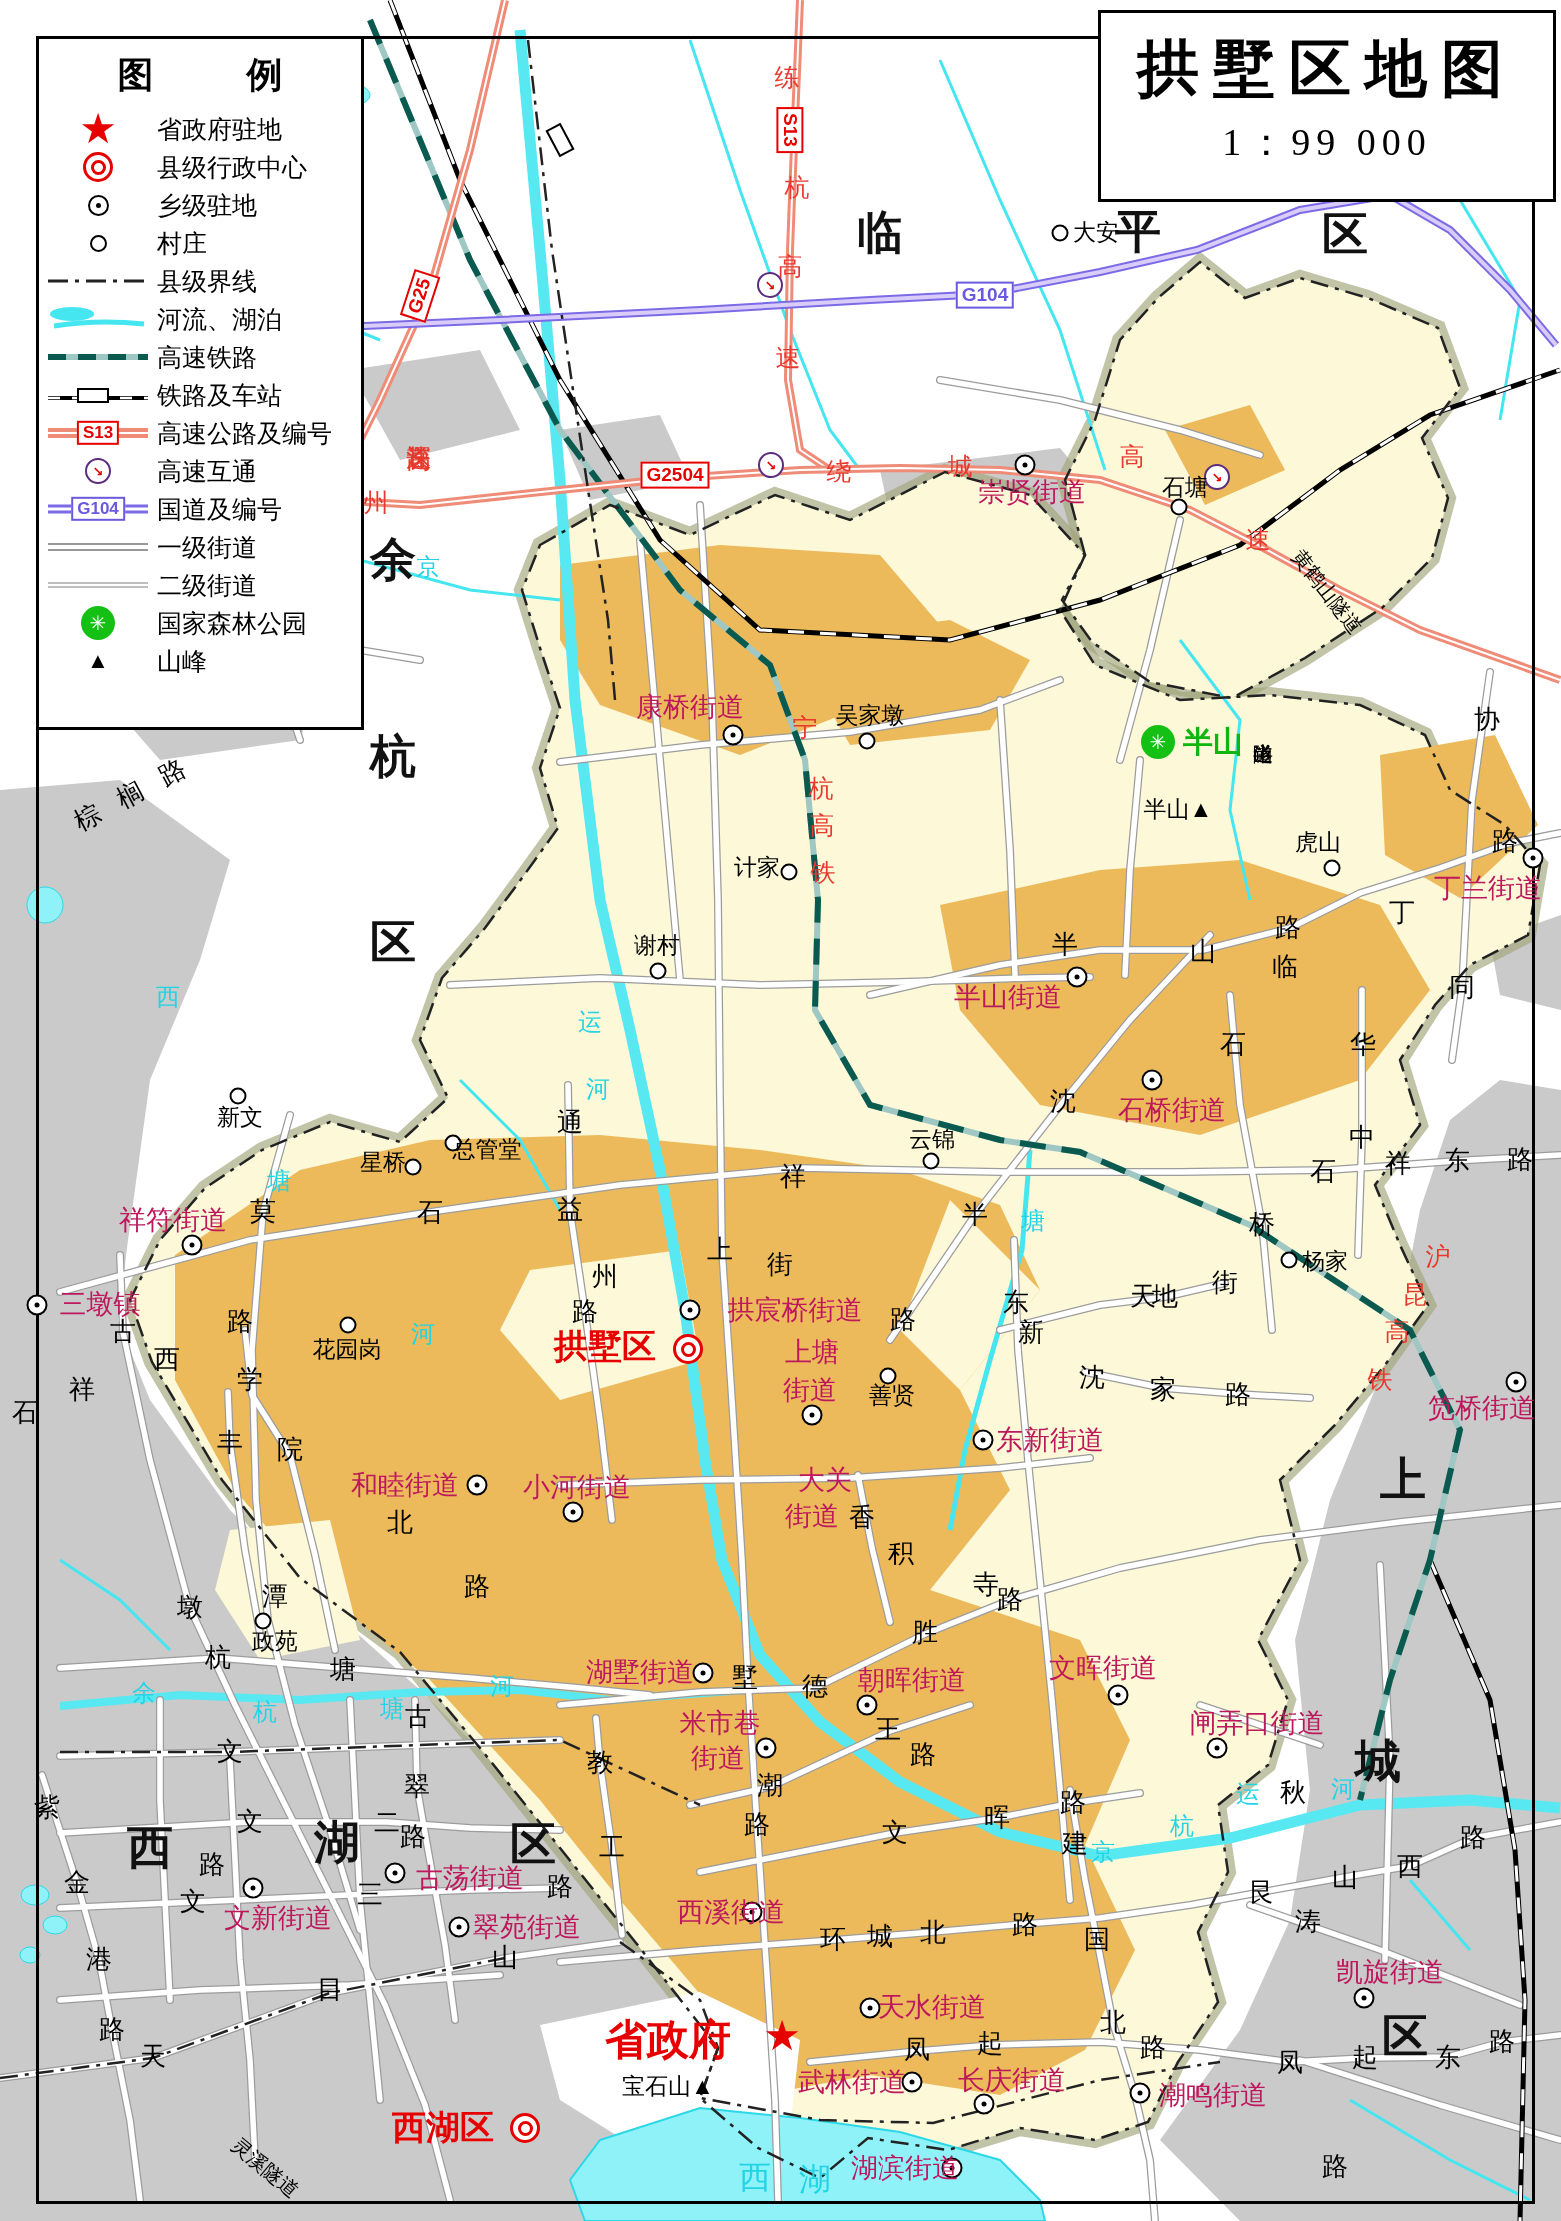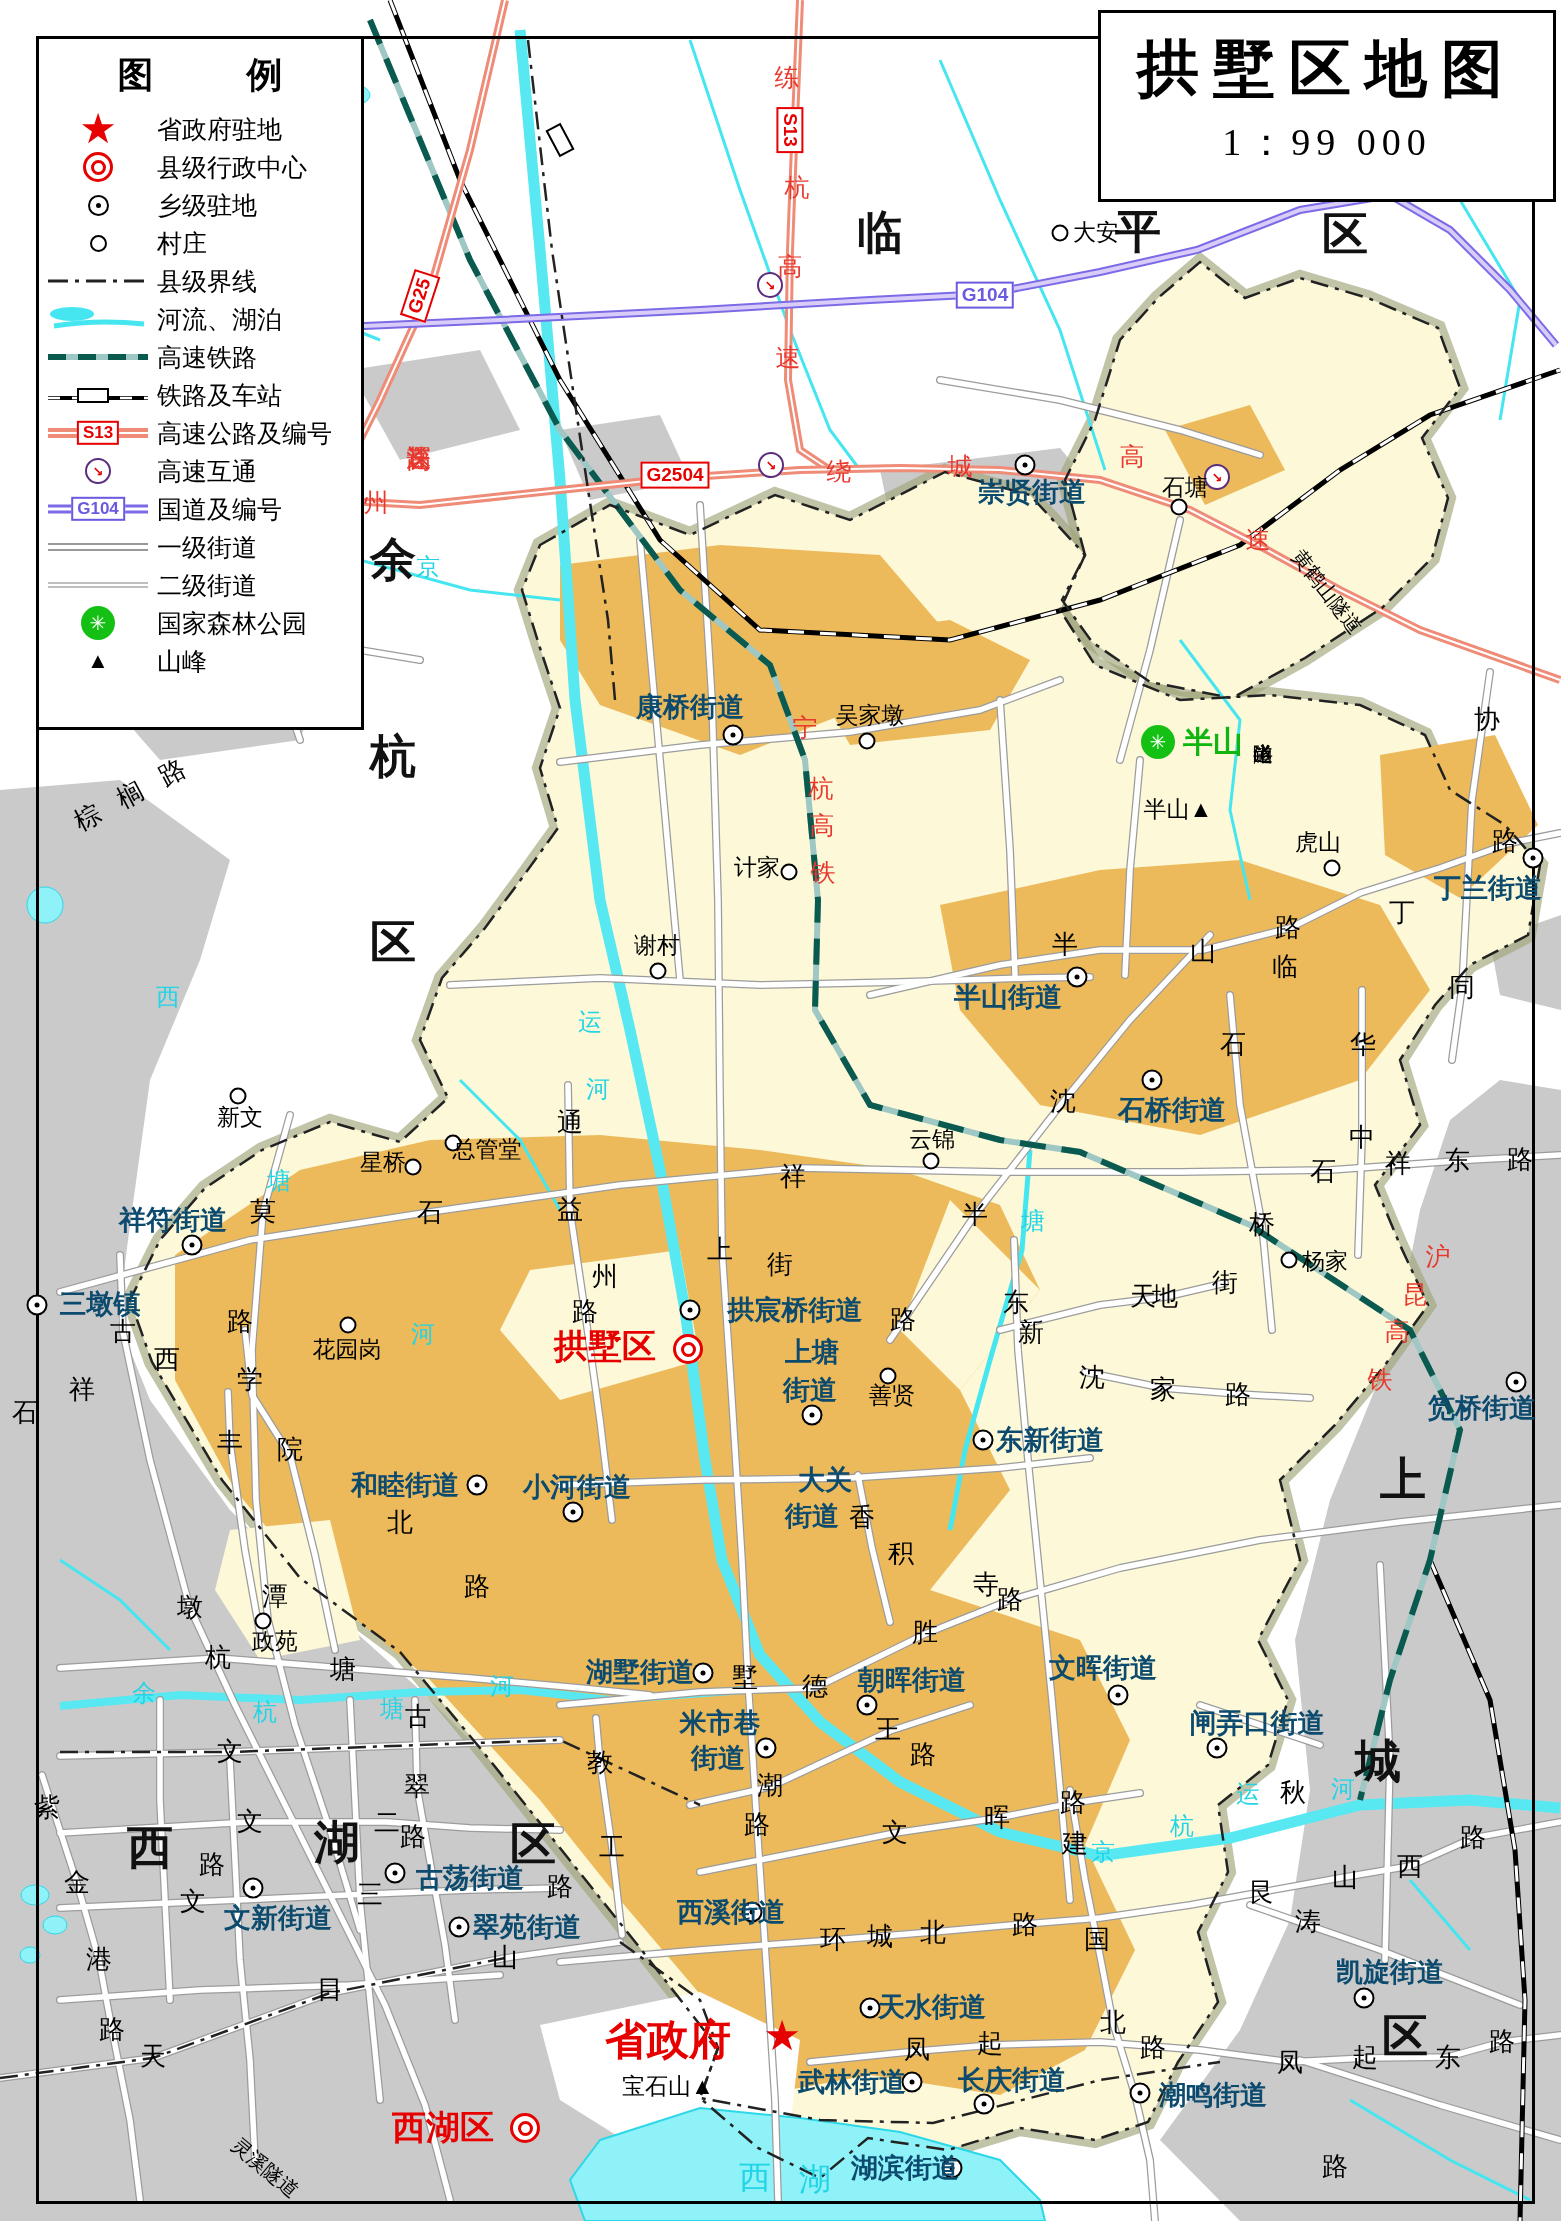--- a/index.html
+++ b/index.html
@@ -8,21 +8,21 @@
   #stage{position:absolute;inset:0;background:#fff;}
   #map-svg{position:absolute;left:0;top:0;z-index:1;}
   #frame{position:absolute;left:36px;top:36px;width:1493px;height:2162px;
          border:3px solid #000;z-index:2;pointer-events:none;}
   
   .lbl{position:absolute;white-space:nowrap;z-index:5;line-height:1.05;}
   .vert{writing-mode:vertical-rl;text-orientation:upright;}
   .dist{font-size:46px;font-weight:700;color:#111;}
   .redadm{font-size:34px;font-weight:700;color:#e60000;}
   .redgov{font-size:42px;font-weight:700;color:#e60000;}
-  .street{font-size:27px;font-weight:700;color:#0c4a6e;}
+  .street{font-size:27px;font-weight:400;color:#be185d;}
   .vil{font-size:23px;color:#000;}
   .road{font-size:26px;color:#000;}
   .redroad{font-size:25px;color:#e8392e;}
   .water{font-size:24px;color:#22d4e6;}
   .tun{font-size:20px;color:#000;}
   .peak{font-size:23px;color:#000;}
   .forest{font-size:30px;font-weight:700;color:#10b510;}
   
   .sym{position:absolute;z-index:4;display:flex;align-items:center;justify-content:center;}
   .sym-star{color:#e60000;font-size:42px;line-height:1;font-family:"DejaVu Sans",sans-serif;}

